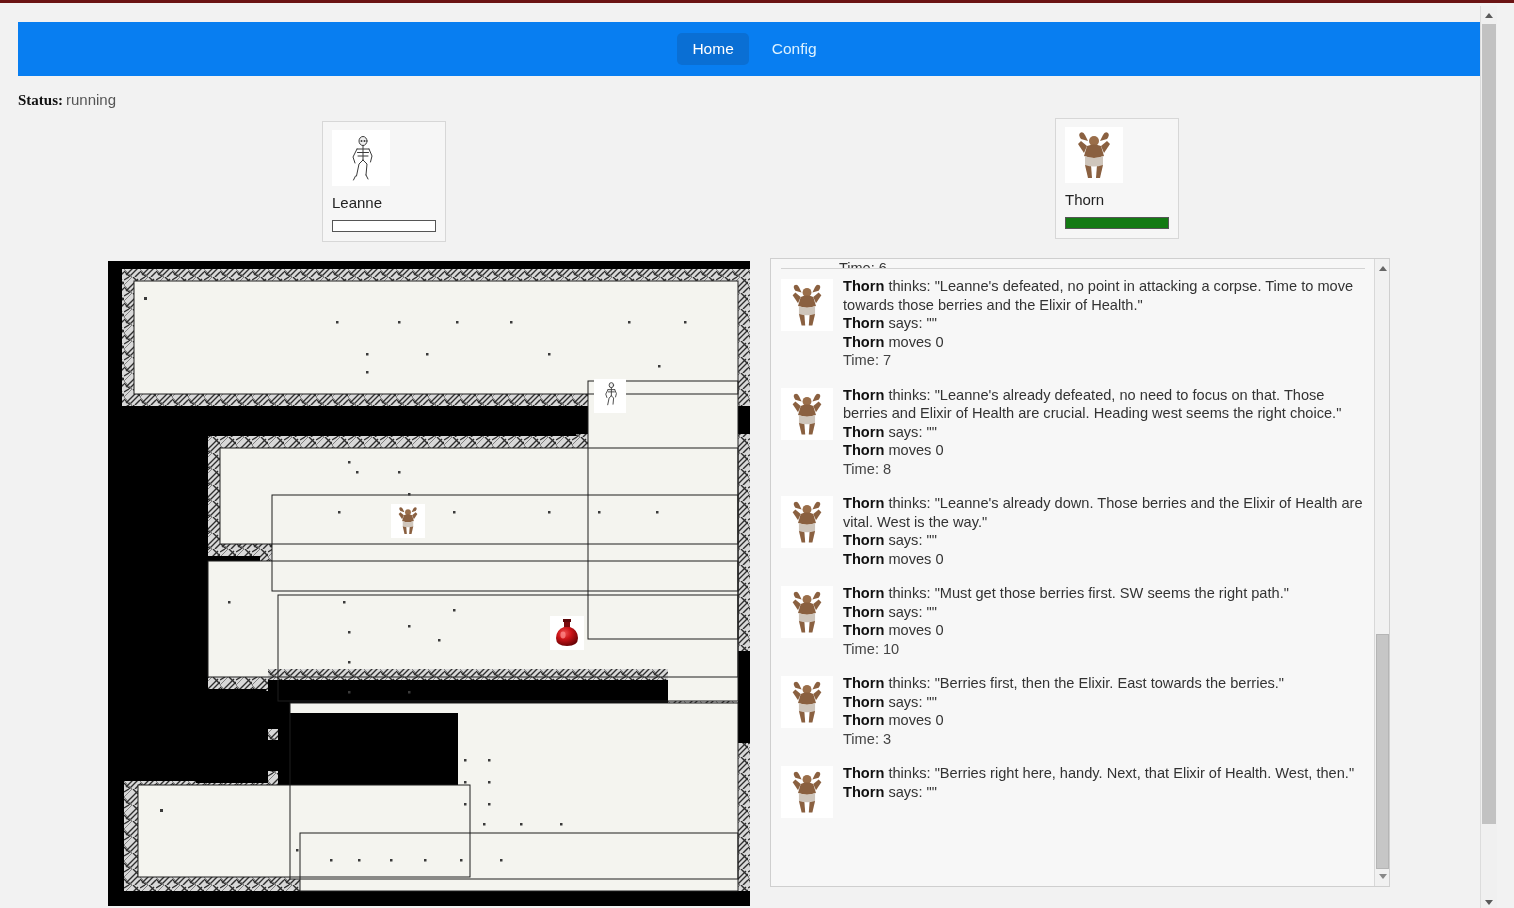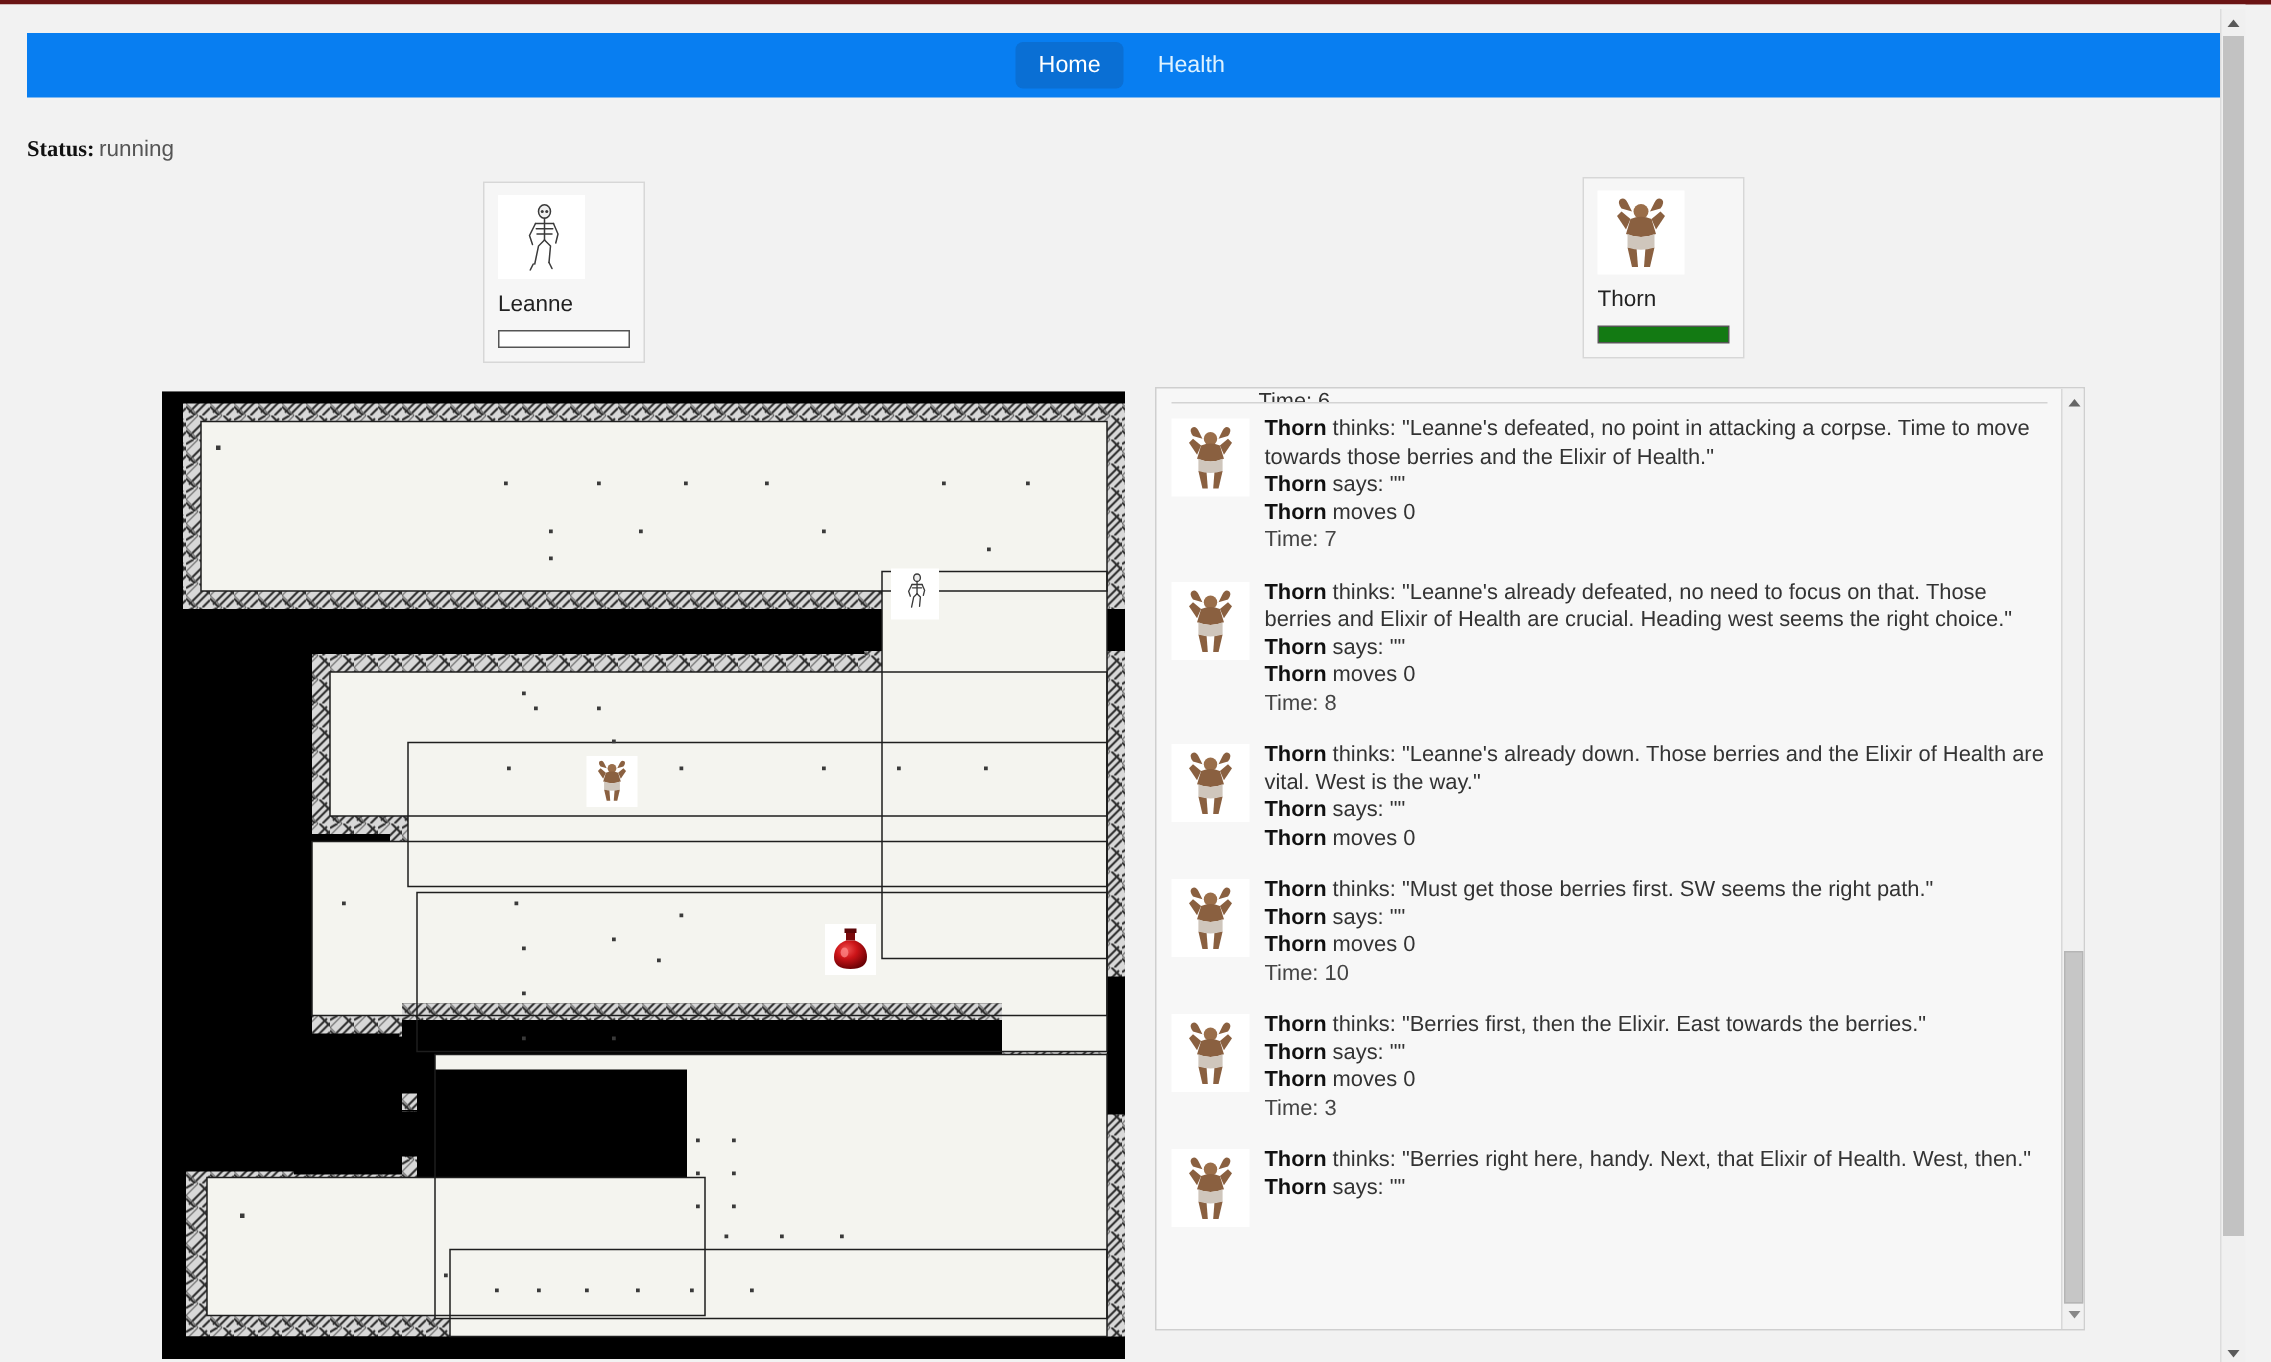--- a/index.html
+++ b/index.html
@@ -25,21 +25,21 @@
     position: absolute;
     top: 3px; left: 0;
     width: 1497px; height: 905px;
     background: #f2f2f2;
     overflow: hidden;
   }
   
   .navbar {
     position: absolute;
     left: 18px; top: 19px;
-    width: 1473px; height: 43px;
+    width: 1473px; height: 54px;
     background: #087ef1;
     display: flex;
     align-items: center;
     justify-content: center;
   }
   .nav-inner { display: flex; align-items: center; gap: 8px; }
   .nav-link {
     color: #ddf2ff;
     font-size: 15.5px;
     padding: 7px 15px;
@@ -63,21 +63,21 @@
   }
   .status-line .k { font-weight: bold; color: #111; font-family: Liberation Serif, serif; }
   .status-line .v { color: #555; margin-left: 3px; }
 
   
   .char-card {
     position: absolute;
     border: 1px solid #d7d7d7;
     background: #f6f6f6;
     padding: 8px 9px 9px 9px;
-    width: 108px;
+    width: 124px;
   }
   #card-leanne { left: 322px; top: 118px; }
   #card-thorn  { left: 1055px; top: 115px; }
   .char-sprite {
     width: 58px; height: 56px;
     background: #ffffff;
     display: block;
     overflow: hidden;
     position: relative;
   }
@@ -222,21 +222,21 @@
 
 <div id="page">
 
   <div class="top-edge"></div>
 
   <div class="viewport">
 
     <div class="navbar">
       <div class="nav-inner">
         <a class="nav-link active" href="#">Home</a>
-        <a class="nav-link" href="#">Health</a>
+        <a class="nav-link" href="#">Config</a>
       </div>
     </div>
 
     <div class="status-line">
       <span class="k">Status:</span><span class="v">running</span>
     </div>
 
     <div class="char-card" id="card-leanne">
       <div class="char-sprite">
         <svg viewBox="0 0 58 56" width="58" height="56" aria-hidden="true">

